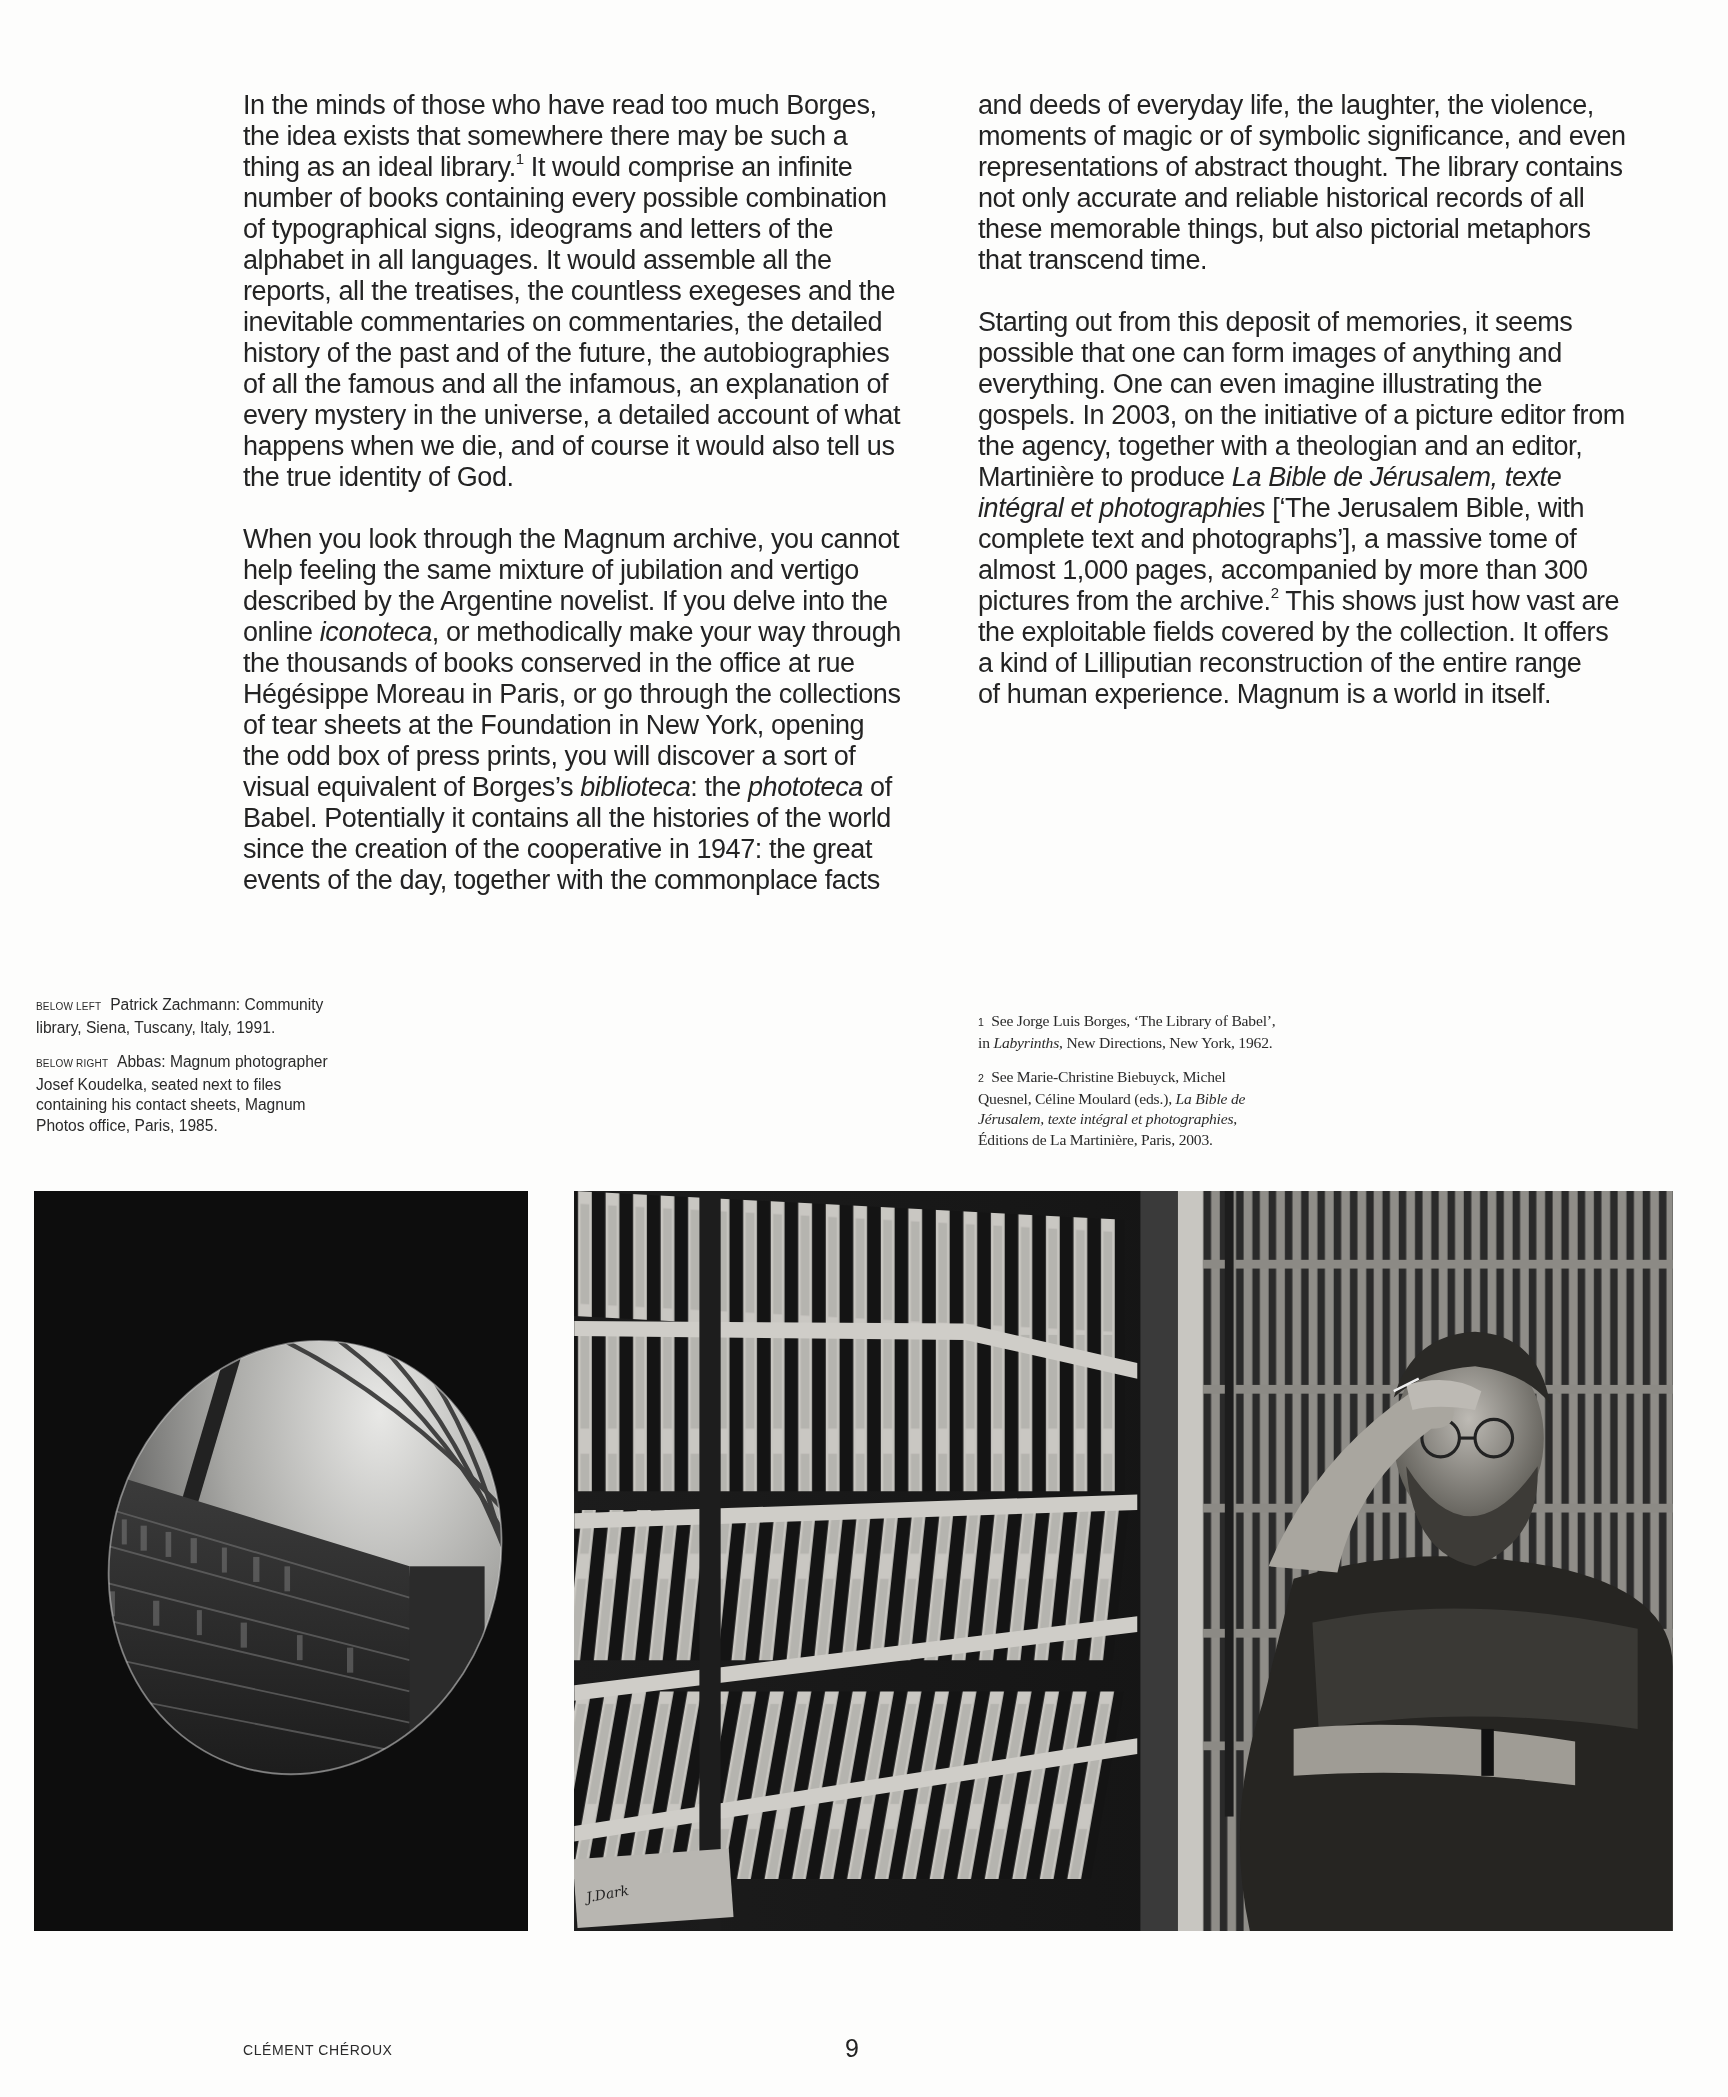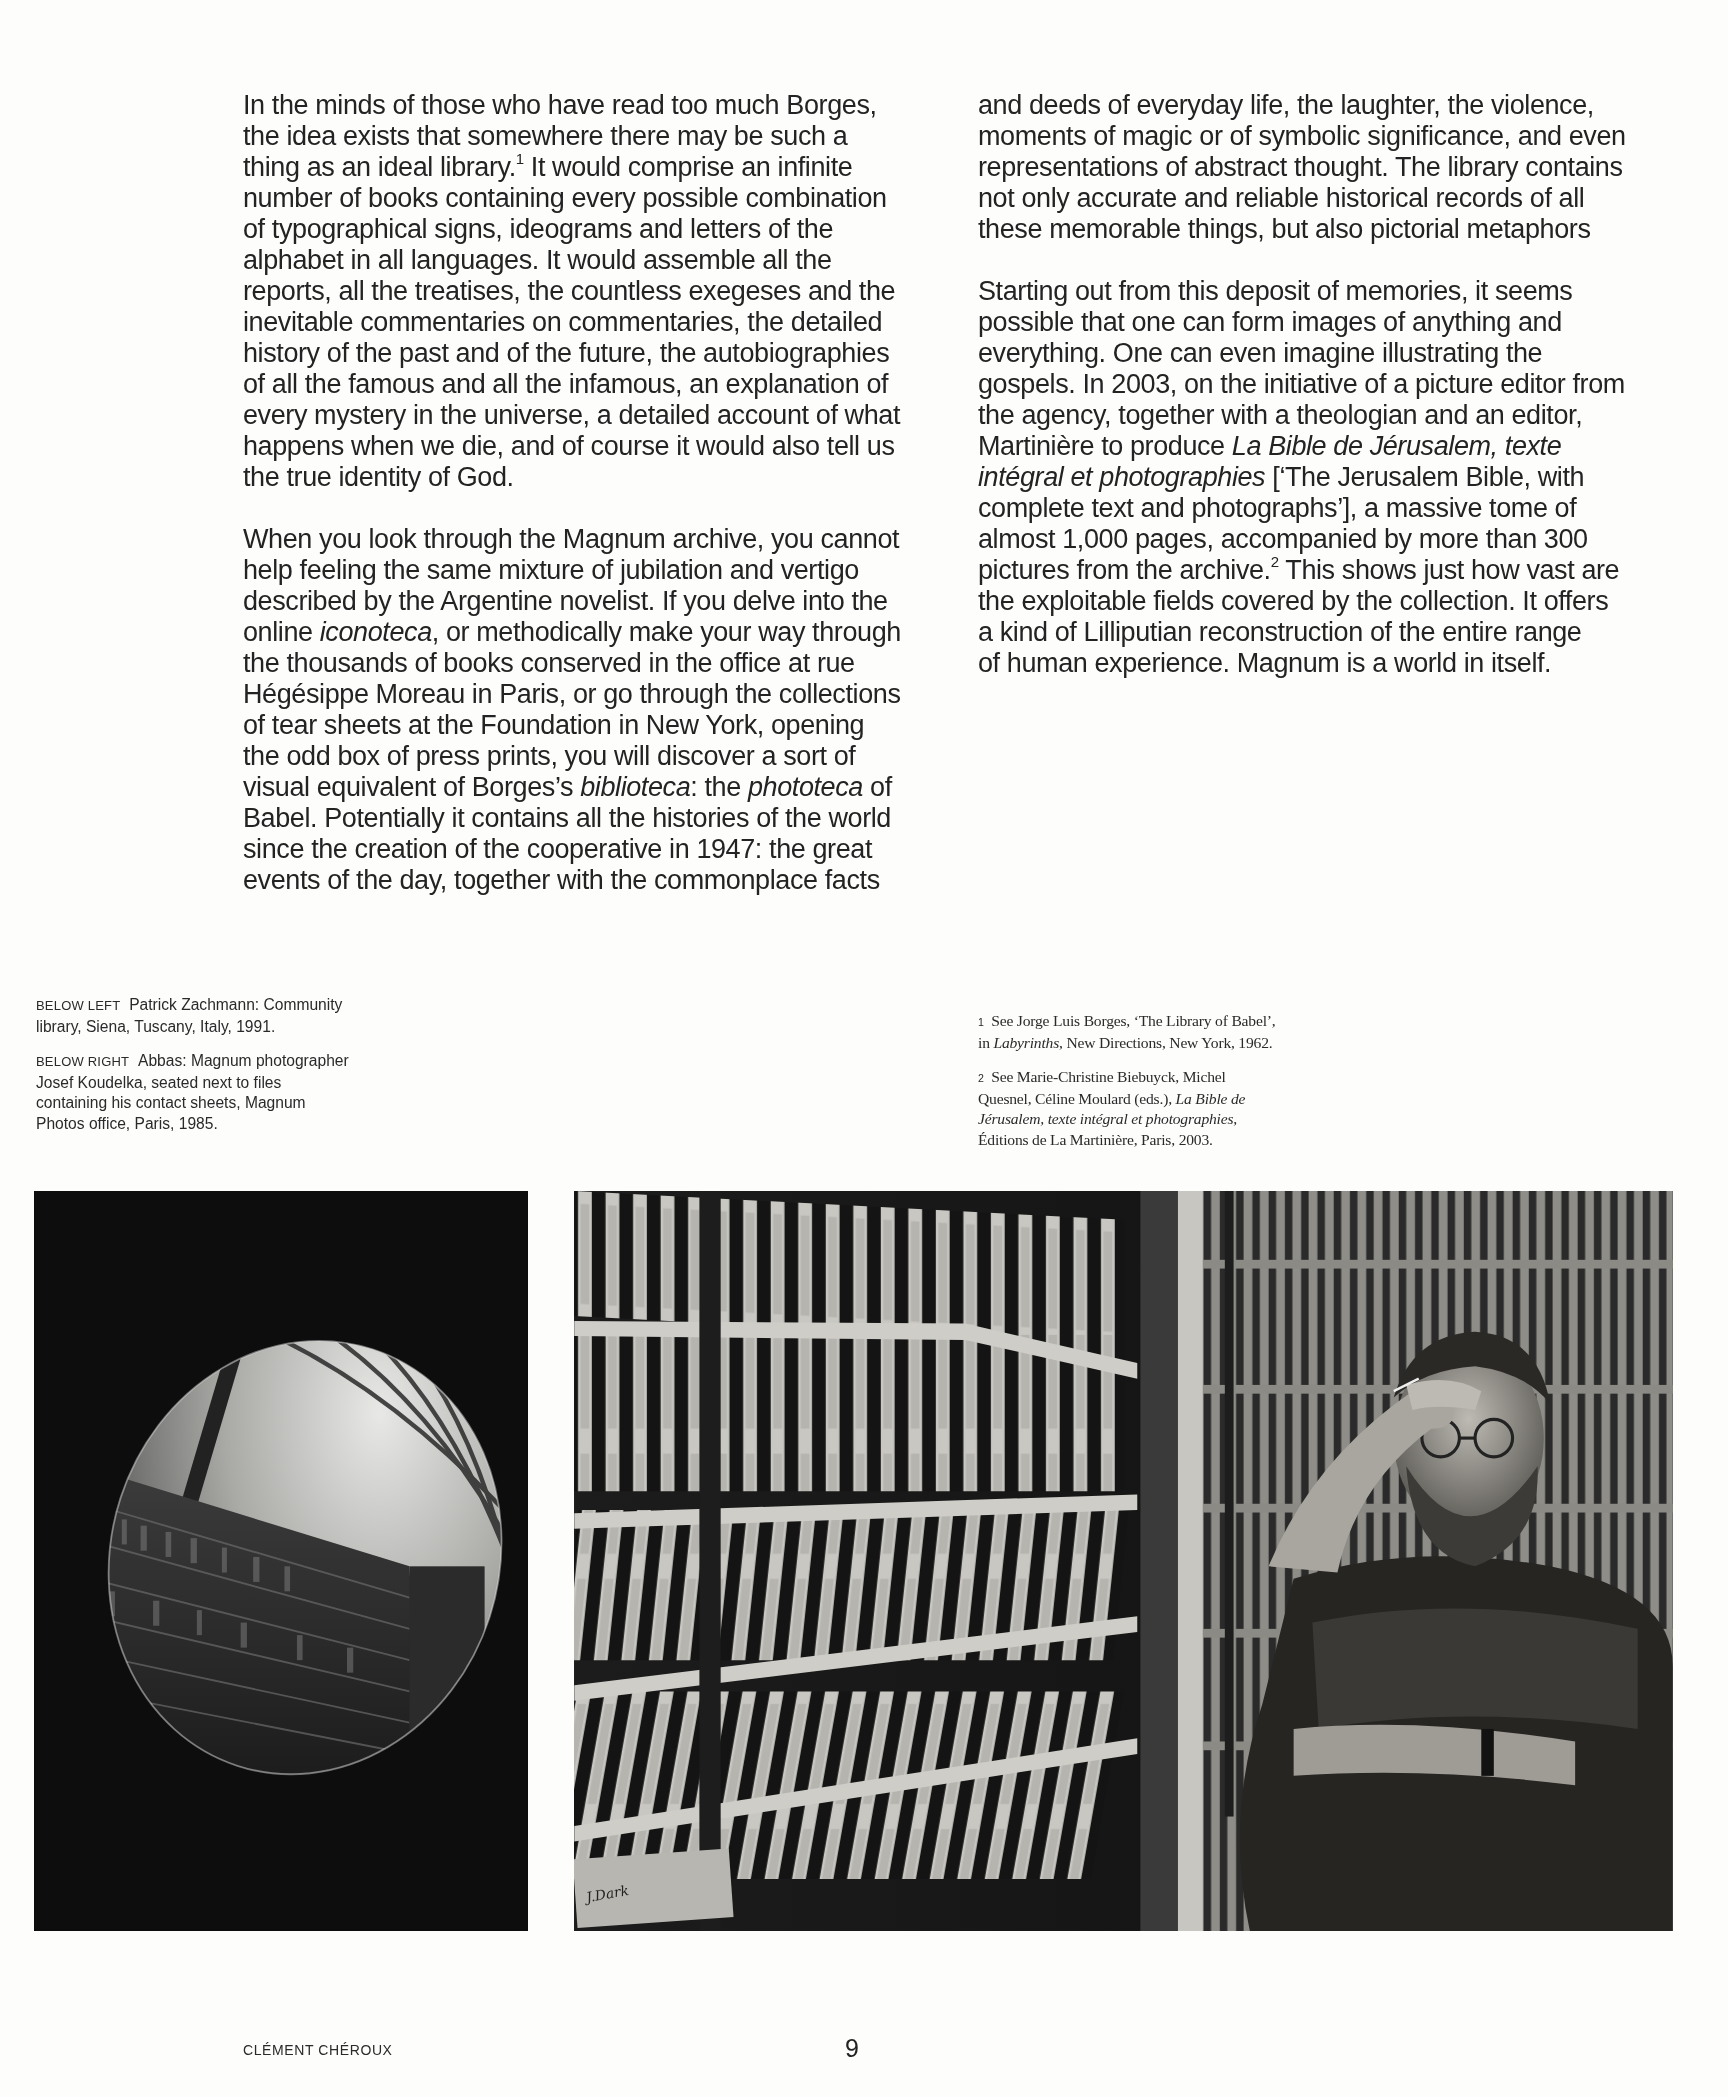--- a/index.html
+++ b/index.html
@@ -51,21 +51,21 @@
       left: 36px;
       top: 995px;
       width: 400px;
       font-family: "Liberation Sans", "DejaVu Sans", sans-serif;
       font-size: 15.6px;
       line-height: 20.6px;
       color: #2a2a2a;
     }
     .caption { margin: 0 0 13.8px 0; }
     .caption .label {
-      font-size: 13px;
+      font-size: 10px;
       letter-spacing: 0.2px;
       text-transform: uppercase;
       margin-right: 8.8px;
     }
     .caption .cline { display: block; white-space: nowrap; }
 
     
     .footnotes {
       position: absolute;
       left: 978px;
@@ -160,20 +160,21 @@
     </p>
   </div>
 
   <div class="col col-right">
     <p class="para">
       <span class="line">and deeds of everyday life, the laughter, the violence,</span>
       <span class="line">moments of magic or of symbolic significance, and even</span>
       <span class="line">representations of abstract thought. The library contains</span>
       <span class="line">not only accurate and reliable historical records of all</span>
       <span class="line">these memorable things, but also pictorial metaphors</span>
+      <span class="line">that transcend time.</span>
     </p>
     <p class="para">
       <span class="line">Starting out from this deposit of memories, it seems</span>
       <span class="line">possible that one can form images of anything and</span>
       <span class="line">everything. One can even imagine illustrating the</span>
       <span class="line">gospels. In 2003, on the initiative of a picture editor from</span>
       <span class="line">the agency, together with a theologian and an editor,</span>
       <span class="line"><span>Martinière to produce </span><span class="it">La Bible de Jérusalem, texte</span></span>
       <span class="line"><span class="it">intégral et photographies</span><span> [‘The Jerusalem Bible, with</span></span>
       <span class="line">complete text and photographs’], a massive tome of</span>

